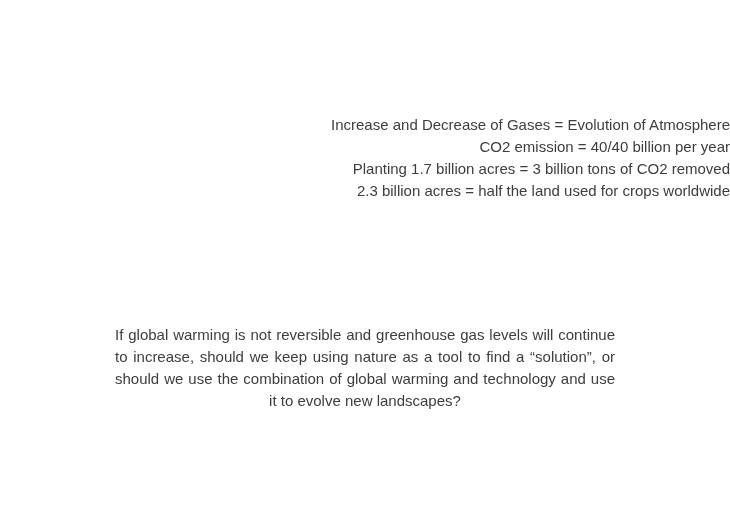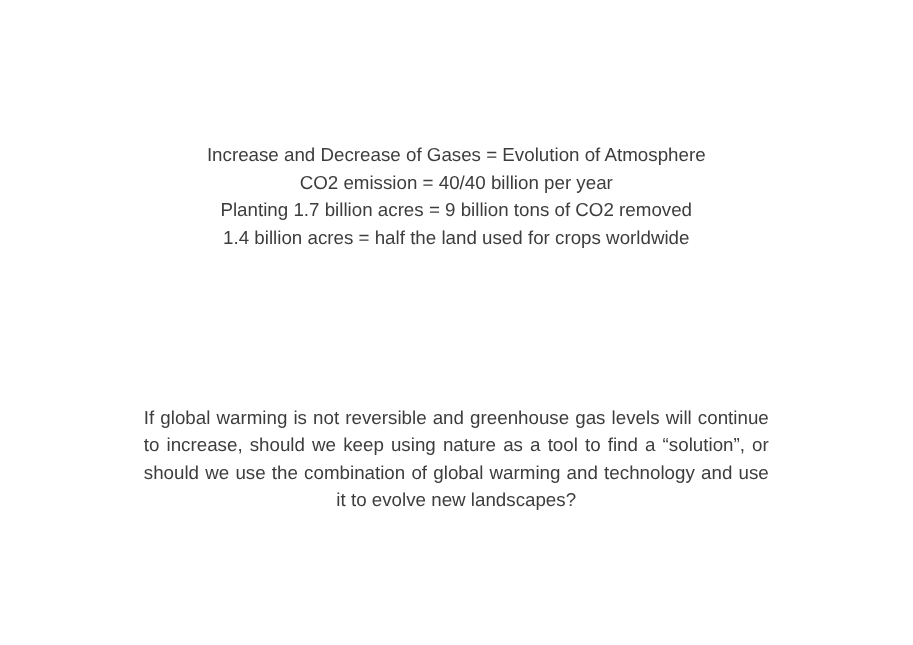--- a/index.html
+++ b/index.html
@@ -17,21 +17,21 @@
   }
   .slide {
     position: absolute;
     inset: 0;
   }
   .facts {
     position: absolute;
     top: 114px;
     left: 0;
     width: 730px;
-    text-align: center;
+    text-align: right;
   }
   .fact-line {
     font-size: 15px;
     line-height: 22px;
     white-space: nowrap;
   }
   .question {
     position: absolute;
     top: 324px;
     left: 115px;
@@ -43,18 +43,18 @@
     text-align-last: center;
   }
 </style>
 </head>
 <body style="--bg: #ffffff; --fg: #3d3d3d;">
 
 <div class="slide">
   <div class="facts">
     <div class="fact-line">Increase and Decrease of Gases = Evolution of Atmosphere</div>
     <div class="fact-line">CO2 emission = 40/40 billion per year</div>
-    <div class="fact-line">Planting 1.7 billion acres = 9 billion tons of CO2 removed</div>
-    <div class="fact-line">1.4 billion acres = half the land used for crops worldwide</div>
+    <div class="fact-line">Planting 1.7 billion acres = 3 billion tons of CO2 removed</div>
+    <div class="fact-line">2.3 billion acres = half the land used for crops worldwide</div>
   </div>
 
   <p class="question">If global warming is not reversible and greenhouse gas levels will continue to increase, should we keep using nature as a tool to find a “solution”, or should we use the combination of global warming and technology and use it to evolve new landscapes?</p>
 </div>
 
 </body></html>

